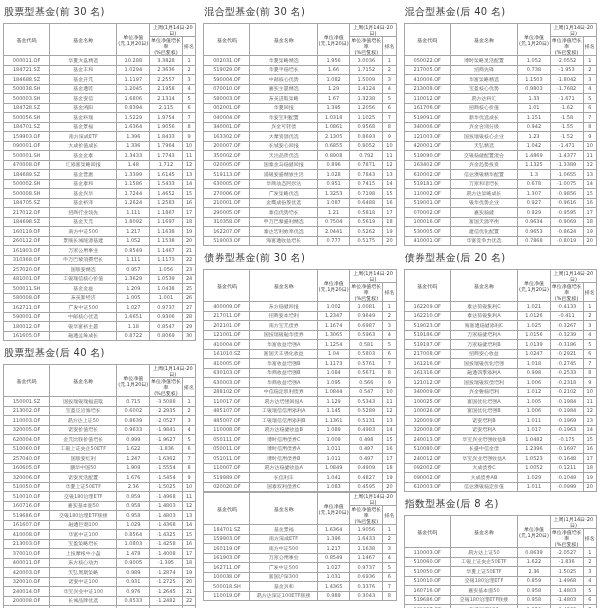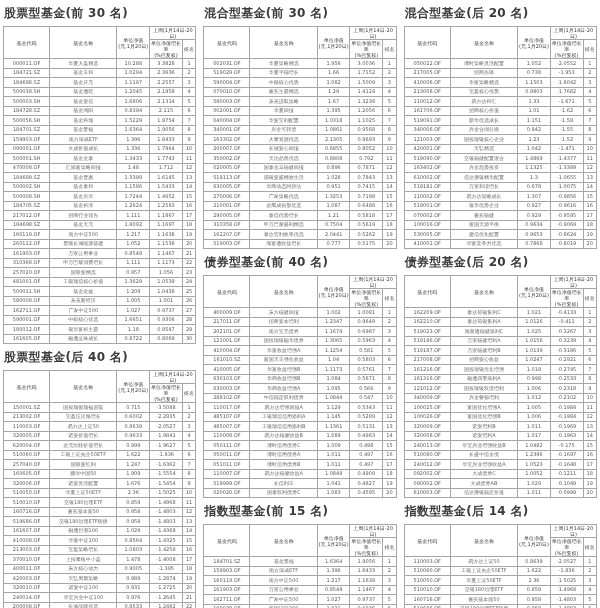--- a/index.html
+++ b/index.html
@@ -1,19 +1,19 @@
 <!DOCTYPE html>
 <html><head>
 <meta charset="utf-8">
 <style>
   html,body{margin:0;padding:0;background:#fff;}
   body{width:600px;height:608px;overflow:hidden;font-family:"DejaVu Sans",sans-serif;}
   .page{display:flex;gap:7px;padding:2px 3px;box-sizing:border-box;width:600px;}
   .col{flex:1;min-width:0;}
-  .section-title{font-size:12px;color:#3a3a3a;margin:5px 0 4px 1px;letter-spacing:.3px;white-space:nowrap;font-weight:bold;}
+  .section-title{font-size:10px;color:#3a3a3a;margin:5px 0 4px 1px;letter-spacing:.3px;white-space:nowrap;}
   .col .section:first-child .section-title{margin-top:3px;}
   table.fund{width:100%;border-collapse:collapse;table-layout:fixed;font-size:5px;color:#5a5a5a;}
   table.fund th{font-weight:normal;color:#3c3c3c;border:1px solid #a6a6a6;padding:0;line-height:1.2;text-align:center;background:#fff;}
   table.fund td{border:1px solid #a6a6a6;height:8.5px;padding:0 1px;text-align:center;white-space:nowrap;overflow:hidden;line-height:1;}
   table.fund td.name{color:#6a6a6a;}
   table.fund th.h2{height:17px;}
   table.fund th.h1{height:8px;}
   .c-code{width:24%;} .c-name{width:35%;} .c-nav{width:17%;} .c-gr{width:17%;} .c-rk{width:7%;}
 </style>
 </head>
@@ -631,21 +631,21 @@
               <td>519003.OF</td>
               <td class="name">海富通收益增长</td>
               <td>0.777</td>
               <td>0.5175</td>
               <td>20</td>
             </tr>
           </tbody>
         </table>
       </div>
       <div class="section">
-        <div class="section-title">债券型基金(前 40 名)</div>
+        <div class="section-title">债券型基金(前 30 名)</div>
         <table class="fund">
           <colgroup>
             <col class="c-code">
             <col class="c-name">
             <col class="c-nav">
             <col class="c-gr">
             <col class="c-rk">
           </colgroup>
           <thead>
             <tr>
@@ -803,21 +803,20 @@
               <td>020020.OF</td>
               <td class="name">国泰双利债券C</td>
               <td>1.083</td>
               <td>0.4595</td>
               <td>20</td>
             </tr>
           </tbody>
         </table>
       </div>
       <div class="section">
-        <div class="section-title">指数型基金(前 15 名)</div>
         <table class="fund">
           <colgroup>
             <col class="c-code">
             <col class="c-name">
             <col class="c-nav">
             <col class="c-gr">
             <col class="c-rk">
           </colgroup>
           <thead>
             <tr>
@@ -893,21 +892,21 @@
               <td>0.989</td>
               <td>0.3043</td>
               <td>8</td>
             </tr>
           </tbody>
         </table>
       </div>
     </div>
   <div class="col">
       <div class="section">
-        <div class="section-title">混合型基金(后 20 名)</div>
+        <div class="section-title">混合型基金(后 40 名)</div>
         <table class="fund">
           <colgroup>
             <col class="c-code">
             <col class="c-name">
             <col class="c-nav">
             <col class="c-gr">
             <col class="c-rk">
           </colgroup>
           <thead>
             <tr>
@@ -1237,21 +1236,21 @@
               <td>610003.OF</td>
               <td class="name">信达澳银稳定价值</td>
               <td>1.011</td>
               <td>-0.0999</td>
               <td>20</td>
             </tr>
           </tbody>
         </table>
       </div>
       <div class="section">
-        <div class="section-title">指数型基金(后 14 名)</div>
+        <div class="section-title">指数型基金(后 8 名)</div>
         <table class="fund">
           <colgroup>
             <col class="c-code">
             <col class="c-name">
             <col class="c-nav">
             <col class="c-gr">
             <col class="c-rk">
           </colgroup>
           <thead>
             <tr>

